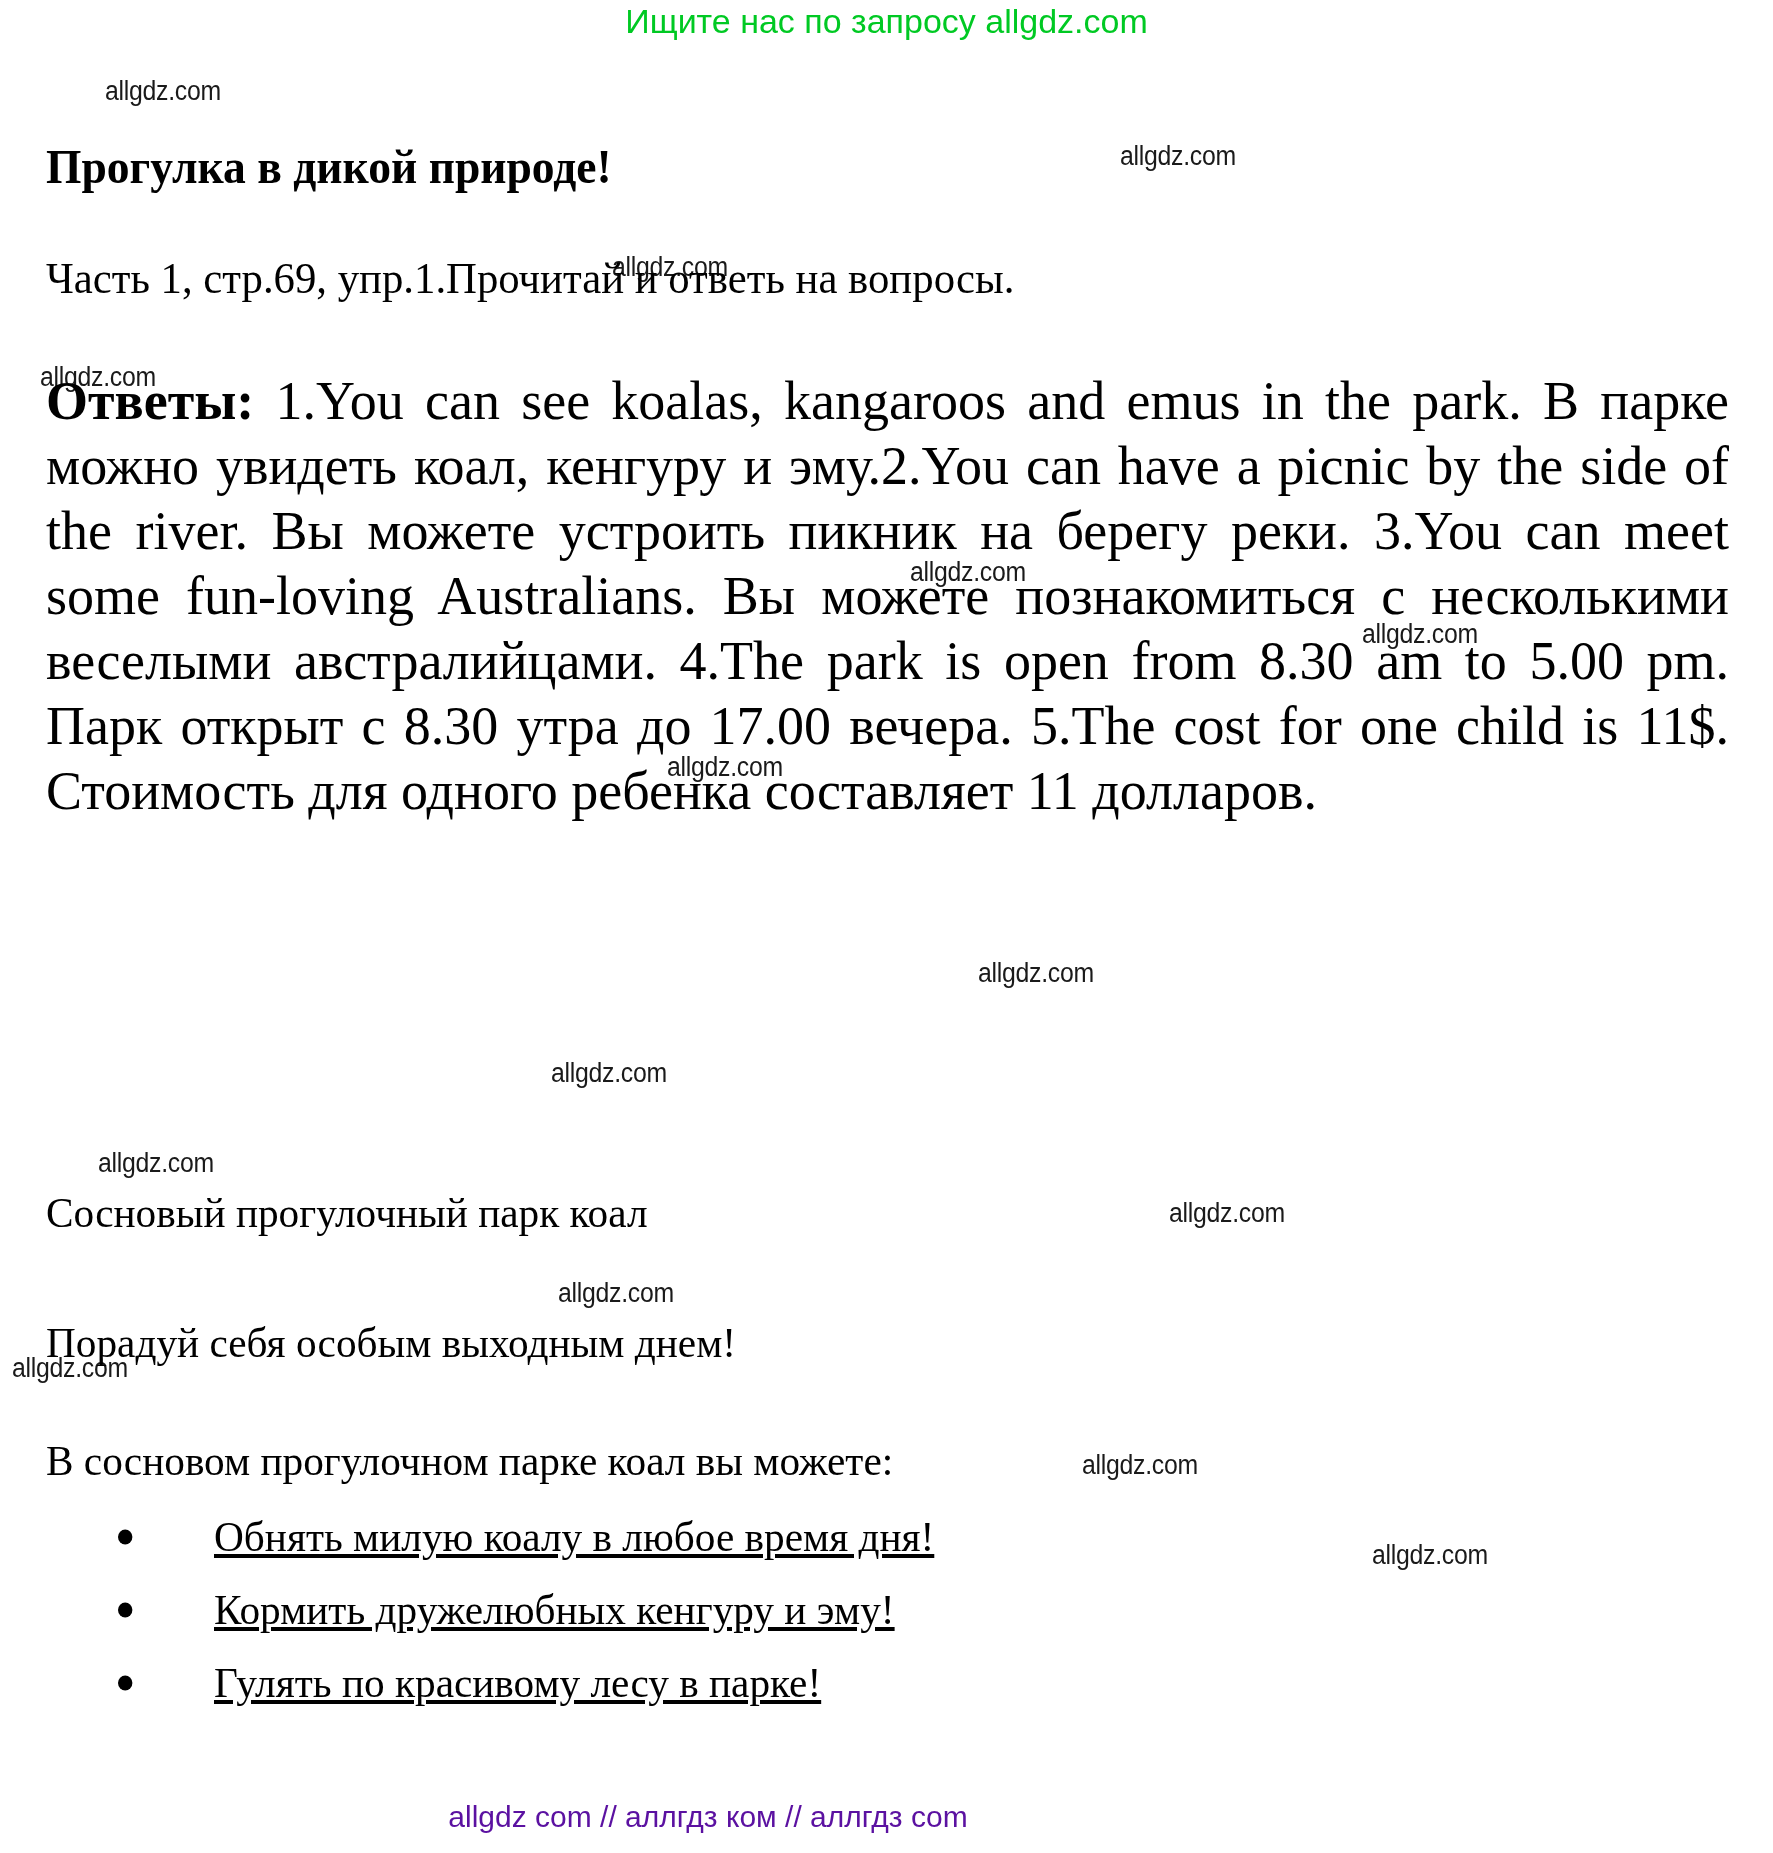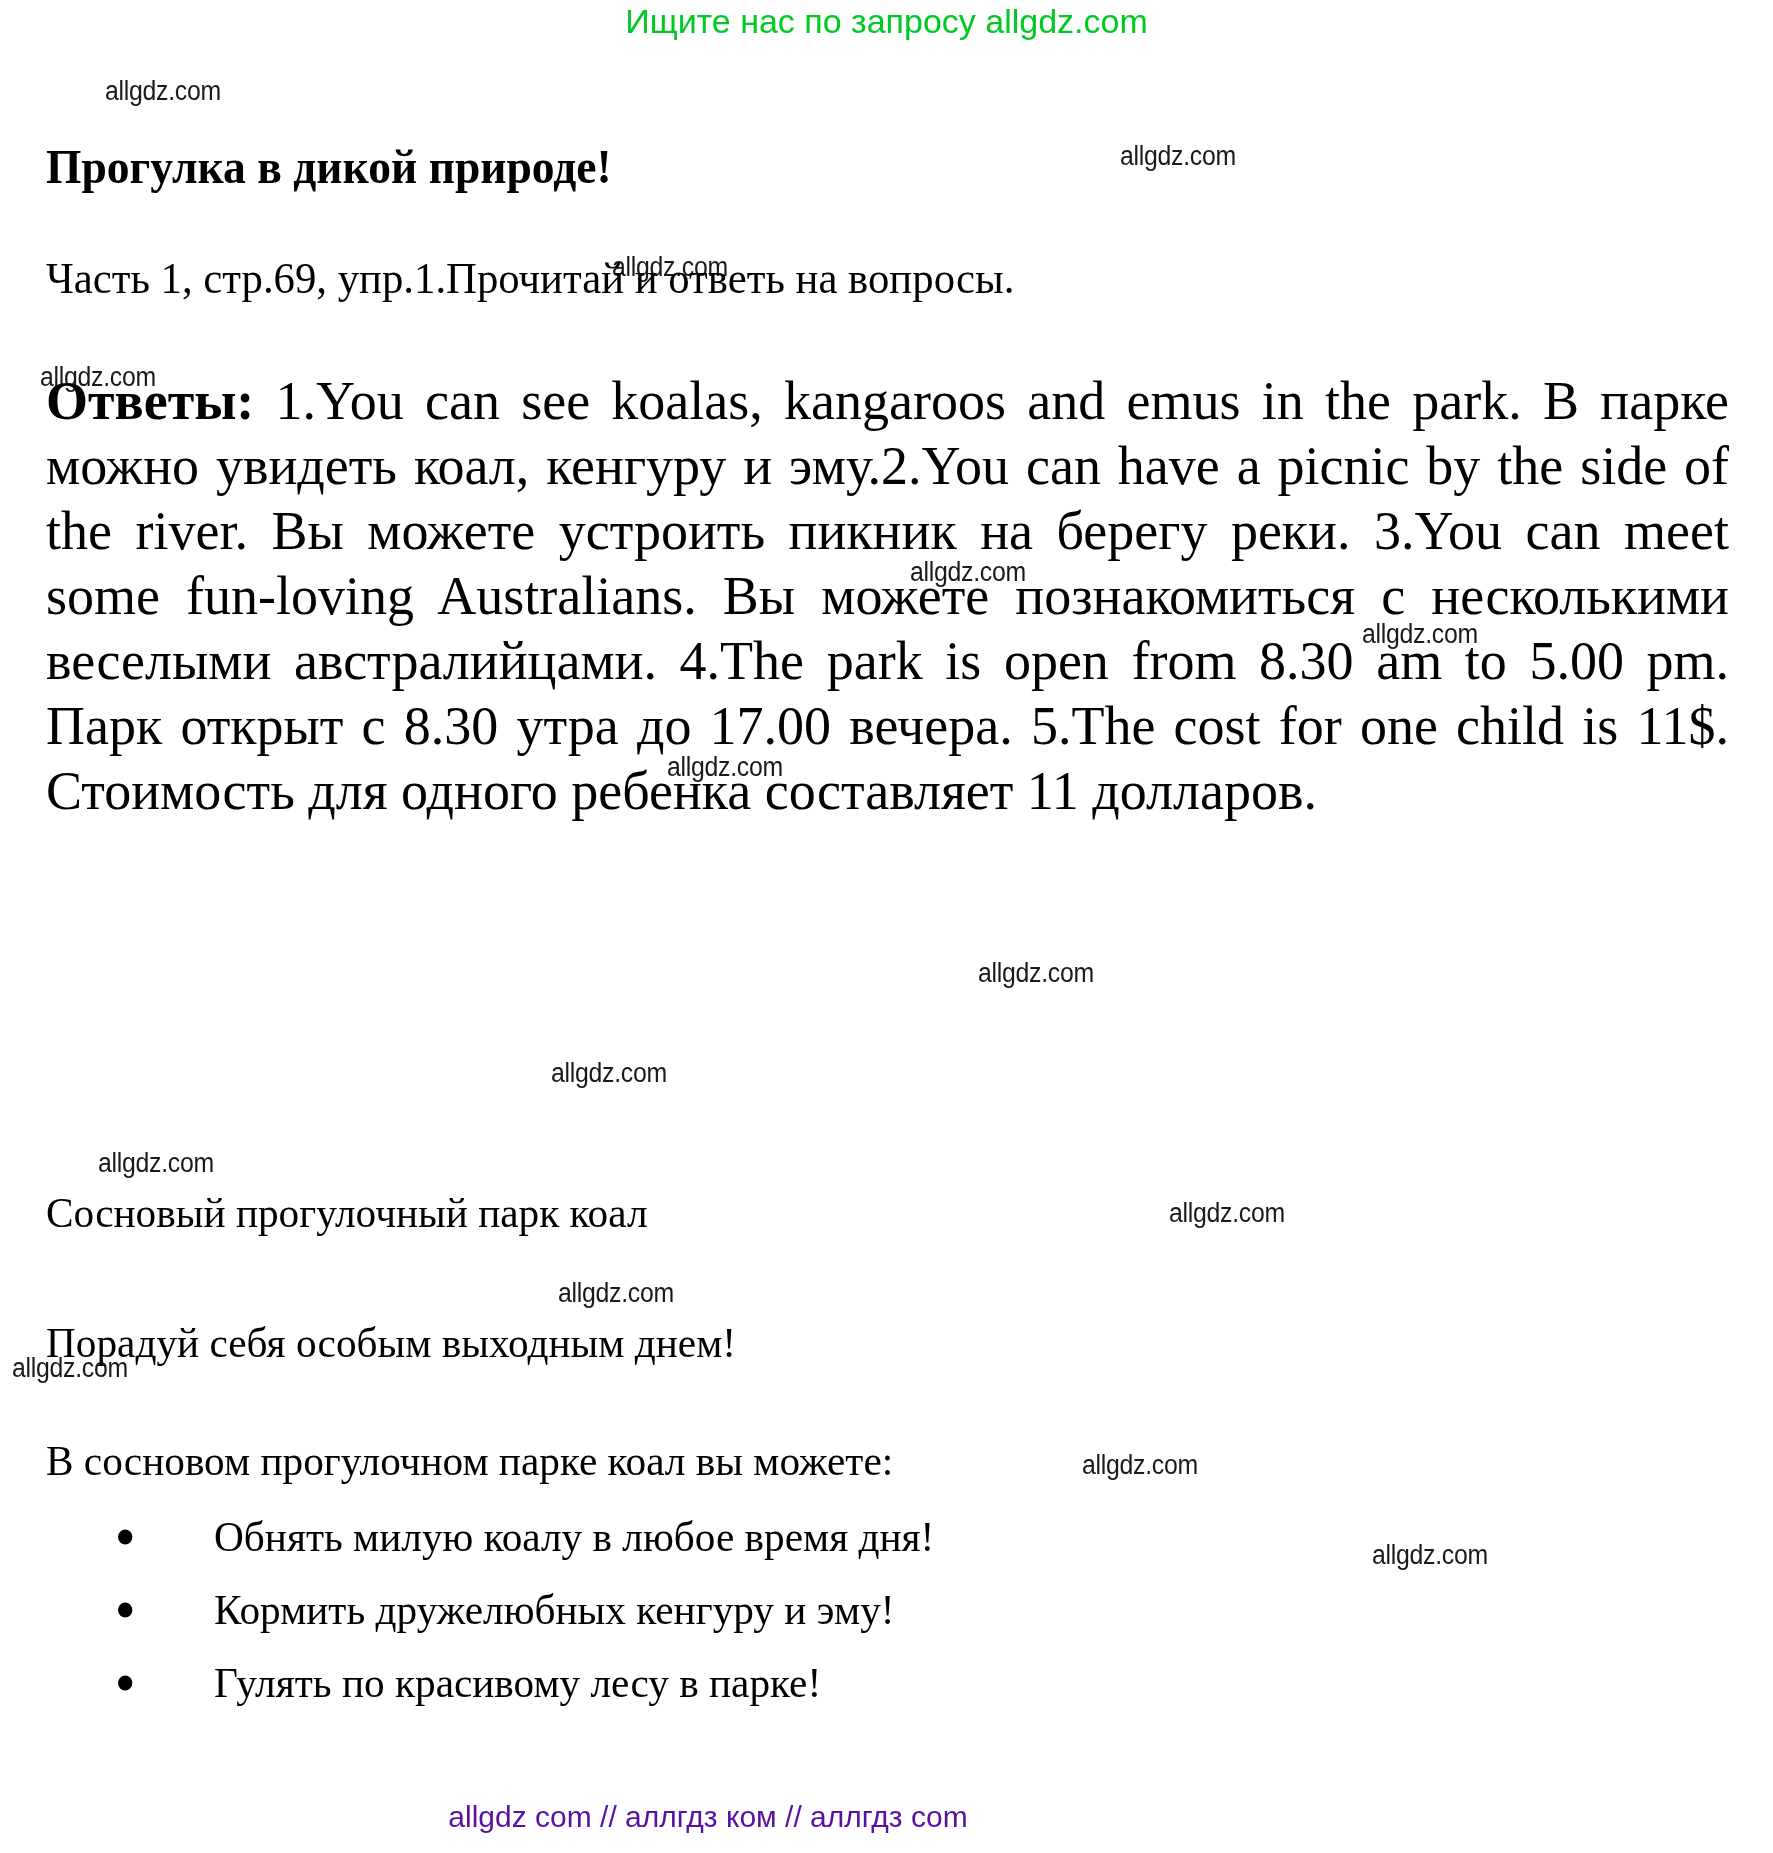--- a/index.html
+++ b/index.html
@@ -101,20 +101,21 @@
   .sec-3 { top: 1393px; }
 
   .bullets {
     position: absolute;
     top: 1500px;
     left: 0;
     width: 1600px;
     margin: 0;
     padding: 0;
     list-style: none;
+    text-decoration: underline;
   }
   .bullets li {
     position: relative;
     font-size: 43px;
     line-height: 73px;
     padding-left: 175px;
     white-space: nowrap;
     transform: scaleX(0.96);
     transform-origin: left center;
   }

